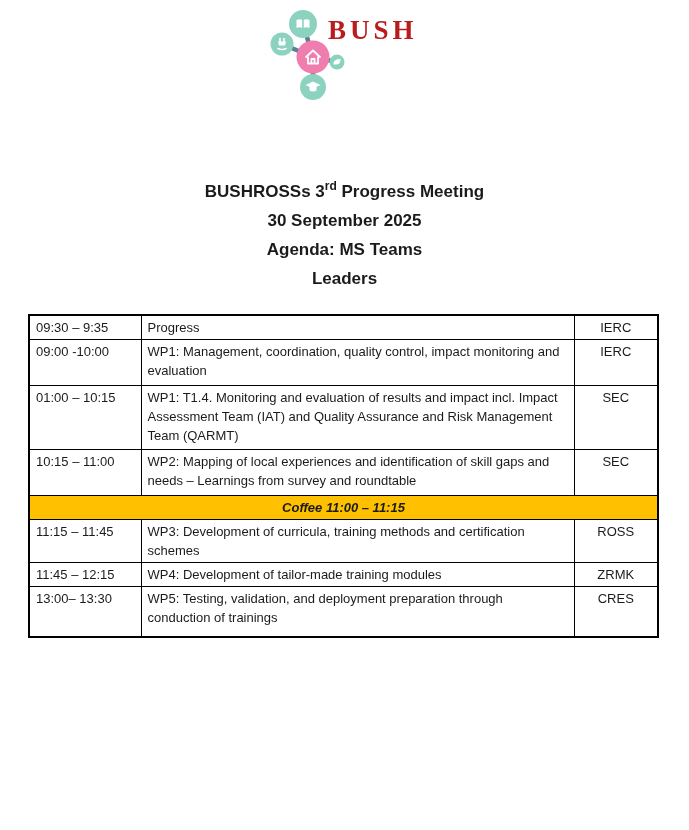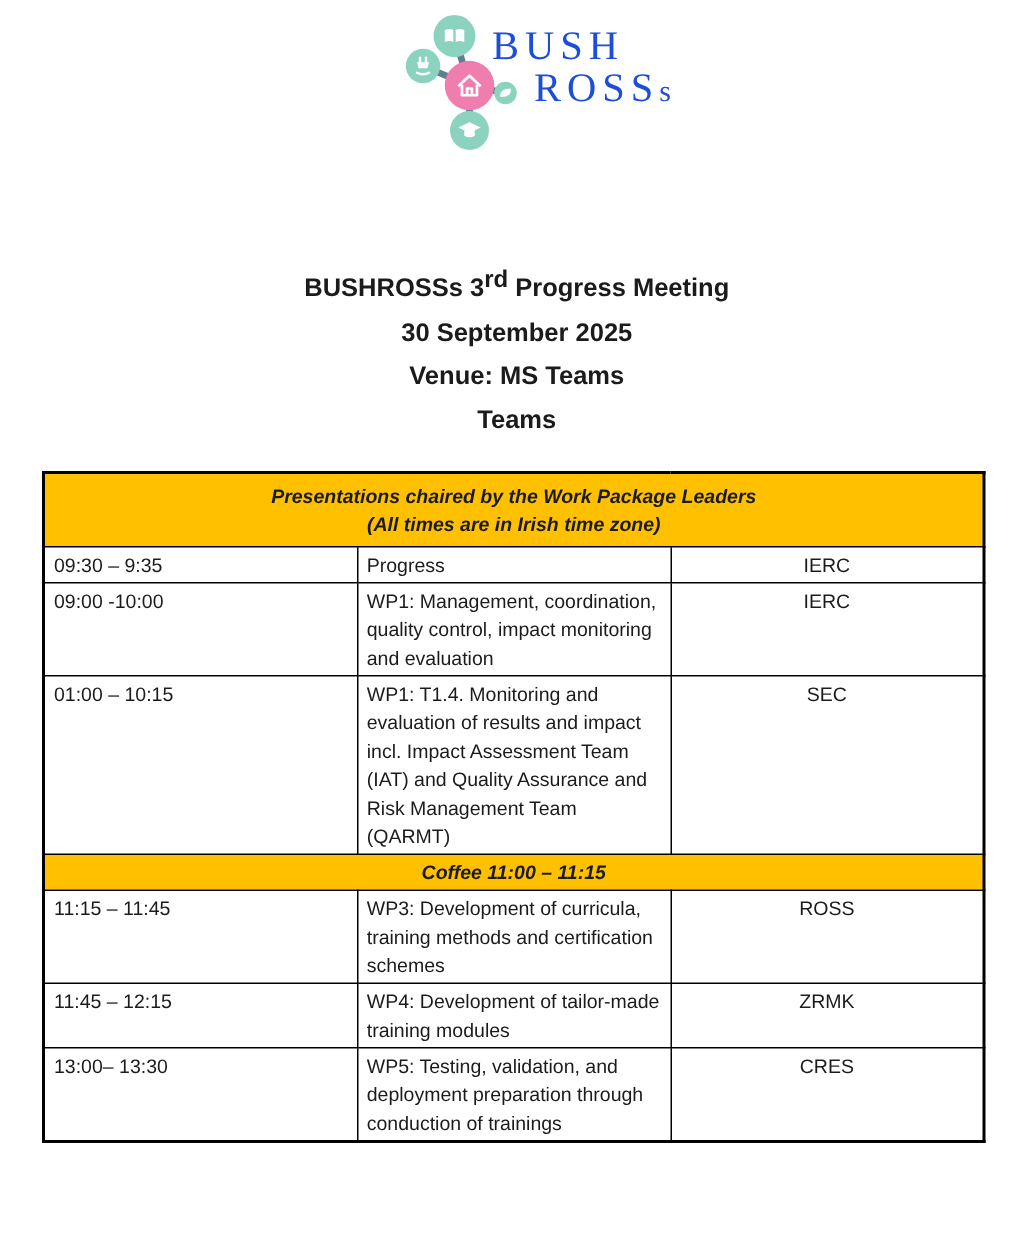--- a/index.html
+++ b/index.html
@@ -10,33 +10,33 @@
     color:#1b1b1b;
     overflow:hidden;
   }
 
   
   .logo { position:absolute; left:262px; top:4px; width:210px; height:112px; }
   .logo svg { position:absolute; left:0; top:0; }
   .logo-text {
     position:absolute; left:66px; top:12px;
     font-family:"Liberation Serif","DejaVu Serif",serif;
-    font-weight:normal; color:#1d4ed8; line-height:28px;
+    font-weight:bold; color:#b91c1c; line-height:28px;text-align:center;
   }
   .logo-line1 { font-size:27px; letter-spacing:4px; }
   .logo-line2 { font-size:27px; letter-spacing:4px; margin-left:28px; }
   .logo-line2 .small-s { font-size:20px; letter-spacing:0; }
 
   
   .title-block {
     position:absolute; left:0; top:172px; width:689px;
     text-align:center; font-weight:bold; font-size:17px; line-height:29px;
     color:#1b1b1b;
   }
-  .title-block sup { font-size:16px; vertical-align:super;margin-top:45px; }
+  .title-block sup { font-size:12px; vertical-align:super;margin-top:45px; }
 
   
   table.agenda {
     position:absolute; left:28px; top:314px;
     width:629px; border-collapse:collapse; table-layout:fixed;
     font-size:13px; line-height:19px; color:#1b1b1b;
     border:2.5px solid #000;
   }
   table.agenda td {
     border:1.5px solid #000;
@@ -101,58 +101,56 @@
       <path d="M-3.5,2.5 Q-4,-3 3.5,-3 Q4,2.5 -1.5,2.5 Z" fill="#fff"></path>
     </g>
 
     <g transform="translate(51,83)" fill="#fff">
       <polygon points="0,-5.5 7.5,-2 0,1.5 -7.5,-2"></polygon>
       <path d="M-3.5,0 L-3.5,3.5 Q0,5.5 3.5,3.5 L3.5,0 Z"></path>
     </g>
   </svg>
   <div class="logo-text">
     <div class="logo-line1">BUSH</div>
-    <div class="logo-line2"><span>ROSS</span><span class="small-s">s</span></div>
   </div>
 </div>
 
 <div class="title-block">
   <div><span>BUSHROSSs 3</span><sup>rd</sup><span> Progress Meeting</span></div>
   <div>30 September 2025</div>
-  <div>Venue: MS Teams</div>
-  <div>Teams</div>
+  <div>Agenda: MS Teams</div>
+  <div>Leaders</div>
 </div>
 
 <table class="agenda">
   <tbody>
-      <tr class="band h-head">
-    <td colspan="3">
-      <div>Presentations chaired by the Work Package Leaders</div>
-      <div>(All times are in Irish time zone)</div>
-    </td>
-  </tr>
 
   <tr class="h24">
     <td class="time">09:30 – 9:35</td>
     <td class="topic">Progress</td>
     <td class="lead">IERC</td>
   </tr>
 
   <tr class="h46">
     <td class="time">09:00 -10:00</td>
     <td class="topic">WP1: Management, coordination, quality control, impact monitoring and evaluation</td>
     <td class="lead">IERC</td>
   </tr>
 
   <tr class="h64">
     <td class="time">01:00 – 10:15</td>
     <td class="topic">WP1: T1.4. Monitoring and evaluation of results and impact incl. Impact Assessment Team (IAT) and Quality Assurance and Risk Management Team (QARMT)</td>
     <td class="lead">SEC</td>
   </tr>
 
+  <tr class="h46">
+    <td class="time">10:15 – 11:00</td>
+    <td class="topic">WP2: Mapping of local experiences and identification of skill gaps and needs – Learnings from survey and roundtable</td>
+    <td class="lead">SEC</td>
+  </tr>
 
   <tr class="band h24">
     <td colspan="3">Coffee 11:00 – 11:15</td>
   </tr>
 
   <tr class="h40">
     <td class="time">11:15 – 11:45</td>
     <td class="topic">WP3: Development of curricula, training methods and certification schemes</td>
     <td class="lead">ROSS</td>
   </tr>

